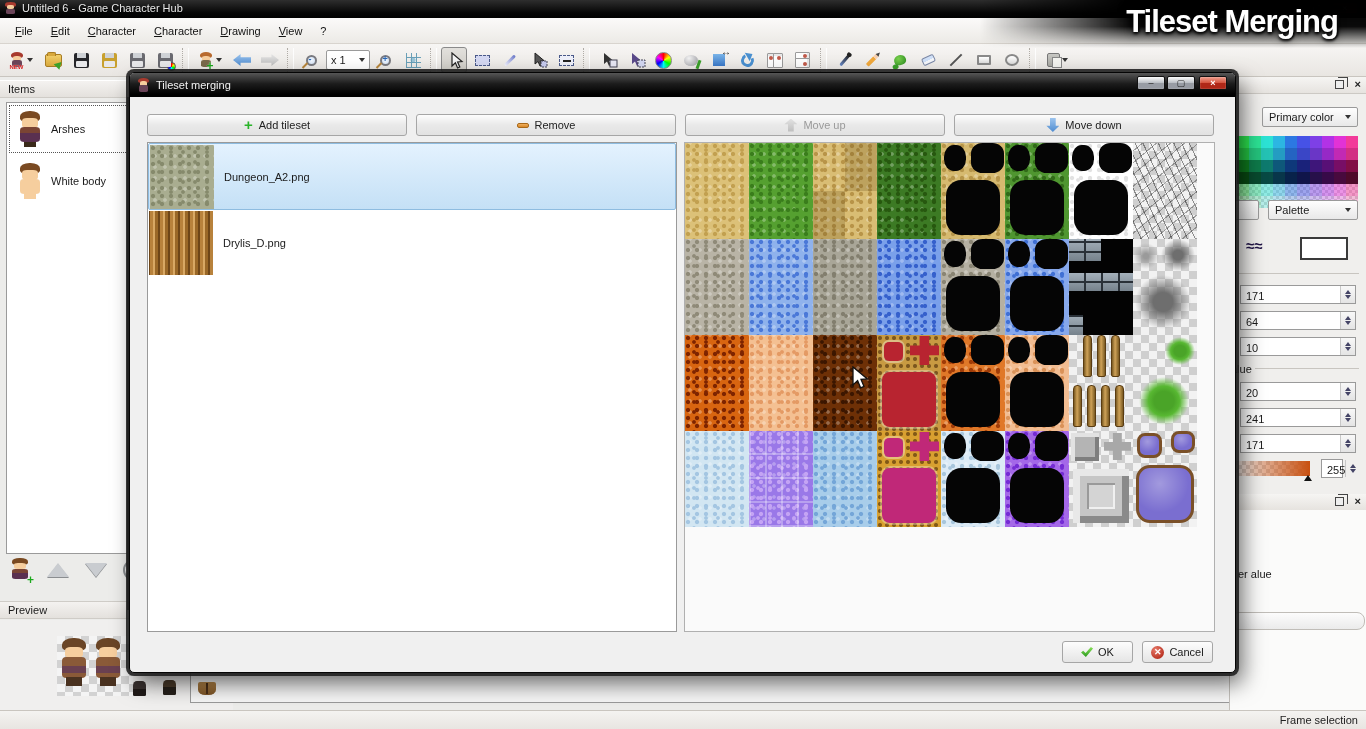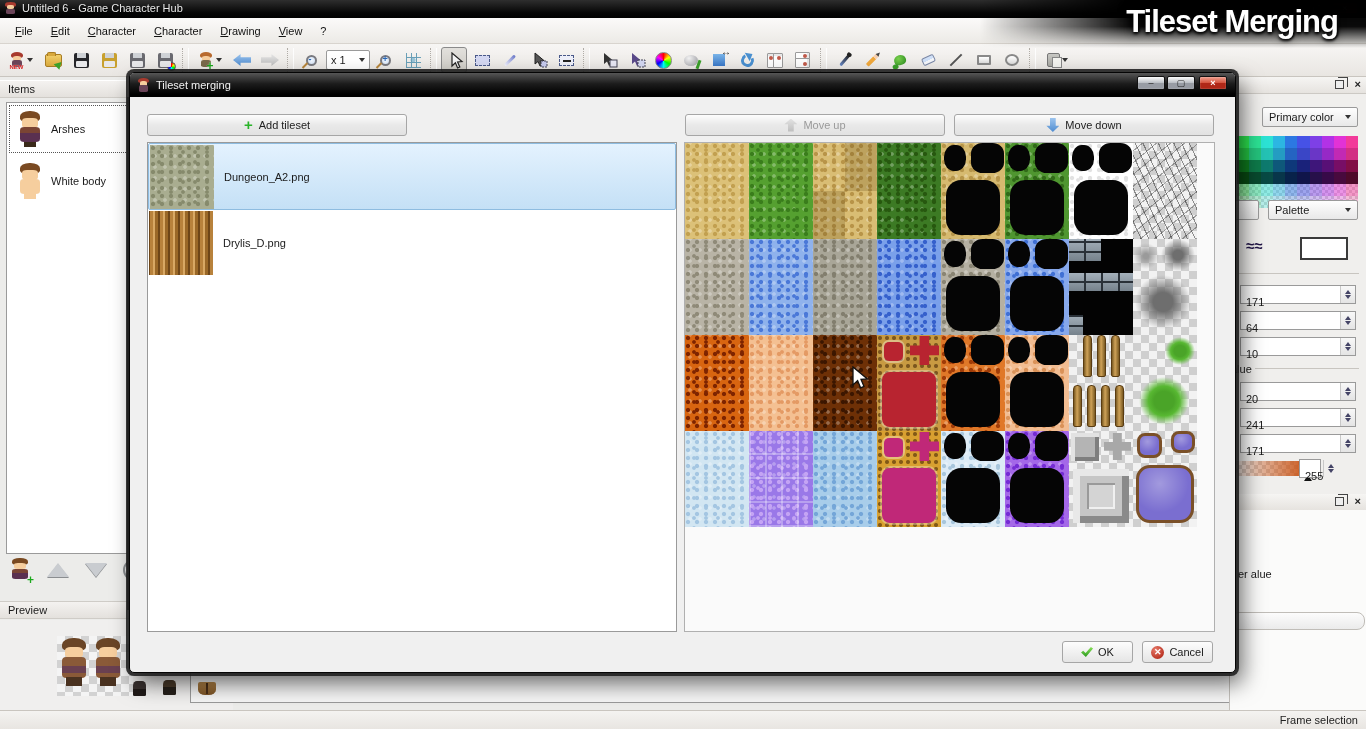--- a/index.html
+++ b/index.html
@@ -133,21 +133,21 @@
   .dock-float::after { content:""; position:absolute; left:2px; top:-4px; width:9px; height:9px; border:1px solid #444; border-bottom:none; border-left:none; }
   .dock-close { position:absolute; right:5px; top:1px; color:#222; font-size:11px; font-weight:bold; }
   .qcombo { position:absolute; height:20px; background:linear-gradient(#fefefe,#e8e8e8); border:1px solid #9a9a9a; border-radius:2px; display:flex; align-items:center; justify-content:space-between; padding:0 6px; }
   #palette-grid { position:absolute; left:8px; top:59px; width:121px; }
   .prow { display:flex; height:12px; }
   .pcell { width:12.1px; height:12px; }
   .prow.checker-row .pcell { background-size:6px 6px !important; }
   .sq-icon { position:absolute; font-weight:bold; color:#201446; font-size:15px; }
   #fg-swatch { position:absolute; left:71px; top:160px; width:48px; height:23px; background:#fff; border:2px solid #3a3a3a; }
   .spin { position:absolute; left:11px; width:116px; height:19px; background:#fff; border:1px solid #9a9a9a; display:flex; }
-  .spin .sv { flex:1; padding:10px 0 0 5px; }
+  .spin .sv { flex:1; padding:4px 0 0 5px; }
   .spin .spud { width:15px; border-left:1px solid #c8c8c8; background:linear-gradient(#f8f8f8,#e4e4e4); position:relative; }
   .spud::before { content:""; position:absolute; left:4px; top:4px; border-left:3px solid transparent; border-right:3px solid transparent; border-bottom:4px solid #446; }
   .spud::after  { content:""; position:absolute; left:4px; bottom:4px; border-left:3px solid transparent; border-right:3px solid transparent; border-top:4px solid #446; }
   .mark { position:absolute; left:0; width:7px; height:13px; }
   #alpha-bar { position:absolute; left:1px; top:384px; width:80px; height:15px; }
   #alpha-bar .grad { position:absolute; inset:0; background:linear-gradient(to right, rgba(200,80,16,0), #c85010); }
   #alpha-marker { position:absolute; left:75px; top:398px; width:0; height:0; border-left:4px solid transparent; border-right:4px solid transparent; border-bottom:6px solid #111; }
   #lower-dock { position:absolute; left:0; top:433px; width:137px; height:200px; background:#fbfbfa; border-left:1px solid #c4c1bc; }
   #size-btn { position:absolute; left:1px; top:102px; width:134px; height:18px; background:linear-gradient(#fcfcfc,#ebebeb); border:1px solid #c0bdb8; border-radius:8px; }
 
@@ -558,21 +558,21 @@
       <div class="spin" style="top: 357px;">
         <span class="sv">171</span>
         <span class="spud"></span>
       </div>
     </div>
   <div id="alpha-bar">
       <div class="checker" style="position:absolute;inset:0;background-size:8px 8px;"></div>
       <div class="grad"></div>
     </div>
   <div id="alpha-marker"></div>
-  <div class="spin" style="left:70px; top:382px; width:22px;">
+  <div class="spin" style="left:92px; top:382px; width:22px;">
     <span class="sv">255</span>
       <span class="spud"></span>
   </div>
   <div class="dock-head" style="top:417px">
     <span class="dock-float"></span>
     <span class="dock-close">×</span>
   </div>
   <div id="lower-dock">
     <span class="abs" style="left:8px; top:58px;">er alue</span>
     <span id="size-btn"></span>
@@ -597,20 +597,24 @@
     <span class="dlg-ctl" style="right:40px">
         <i>▢</i>
       </span>
     <span class="dlg-ctl close" style="right:8px">
         <i>×</i>
       </span>
   </div>
   <div class="dlg-btn" style="left:17px; top:41px; width:260px;">
     <span class="plus-glyph">+</span>
       <span>Add tileset</span>
+  </div>
+  <div class="dlg-btn" style="left:286px; top:41px; width:260px;">
+    <span class="minus-glyph"></span>
+      <span>Remove</span>
   </div>
   <div class="dlg-btn disabled" style="left:555px; top:41px; width:260px;">
     <span class="up-glyph"></span>
       <span>Move up</span>
   </div>
   <div class="dlg-btn" style="left:824px; top:41px; width:260px;">
     <span class="down-glyph"></span>
       <span>Move down</span>
   </div>
   <div id="ts-list">

